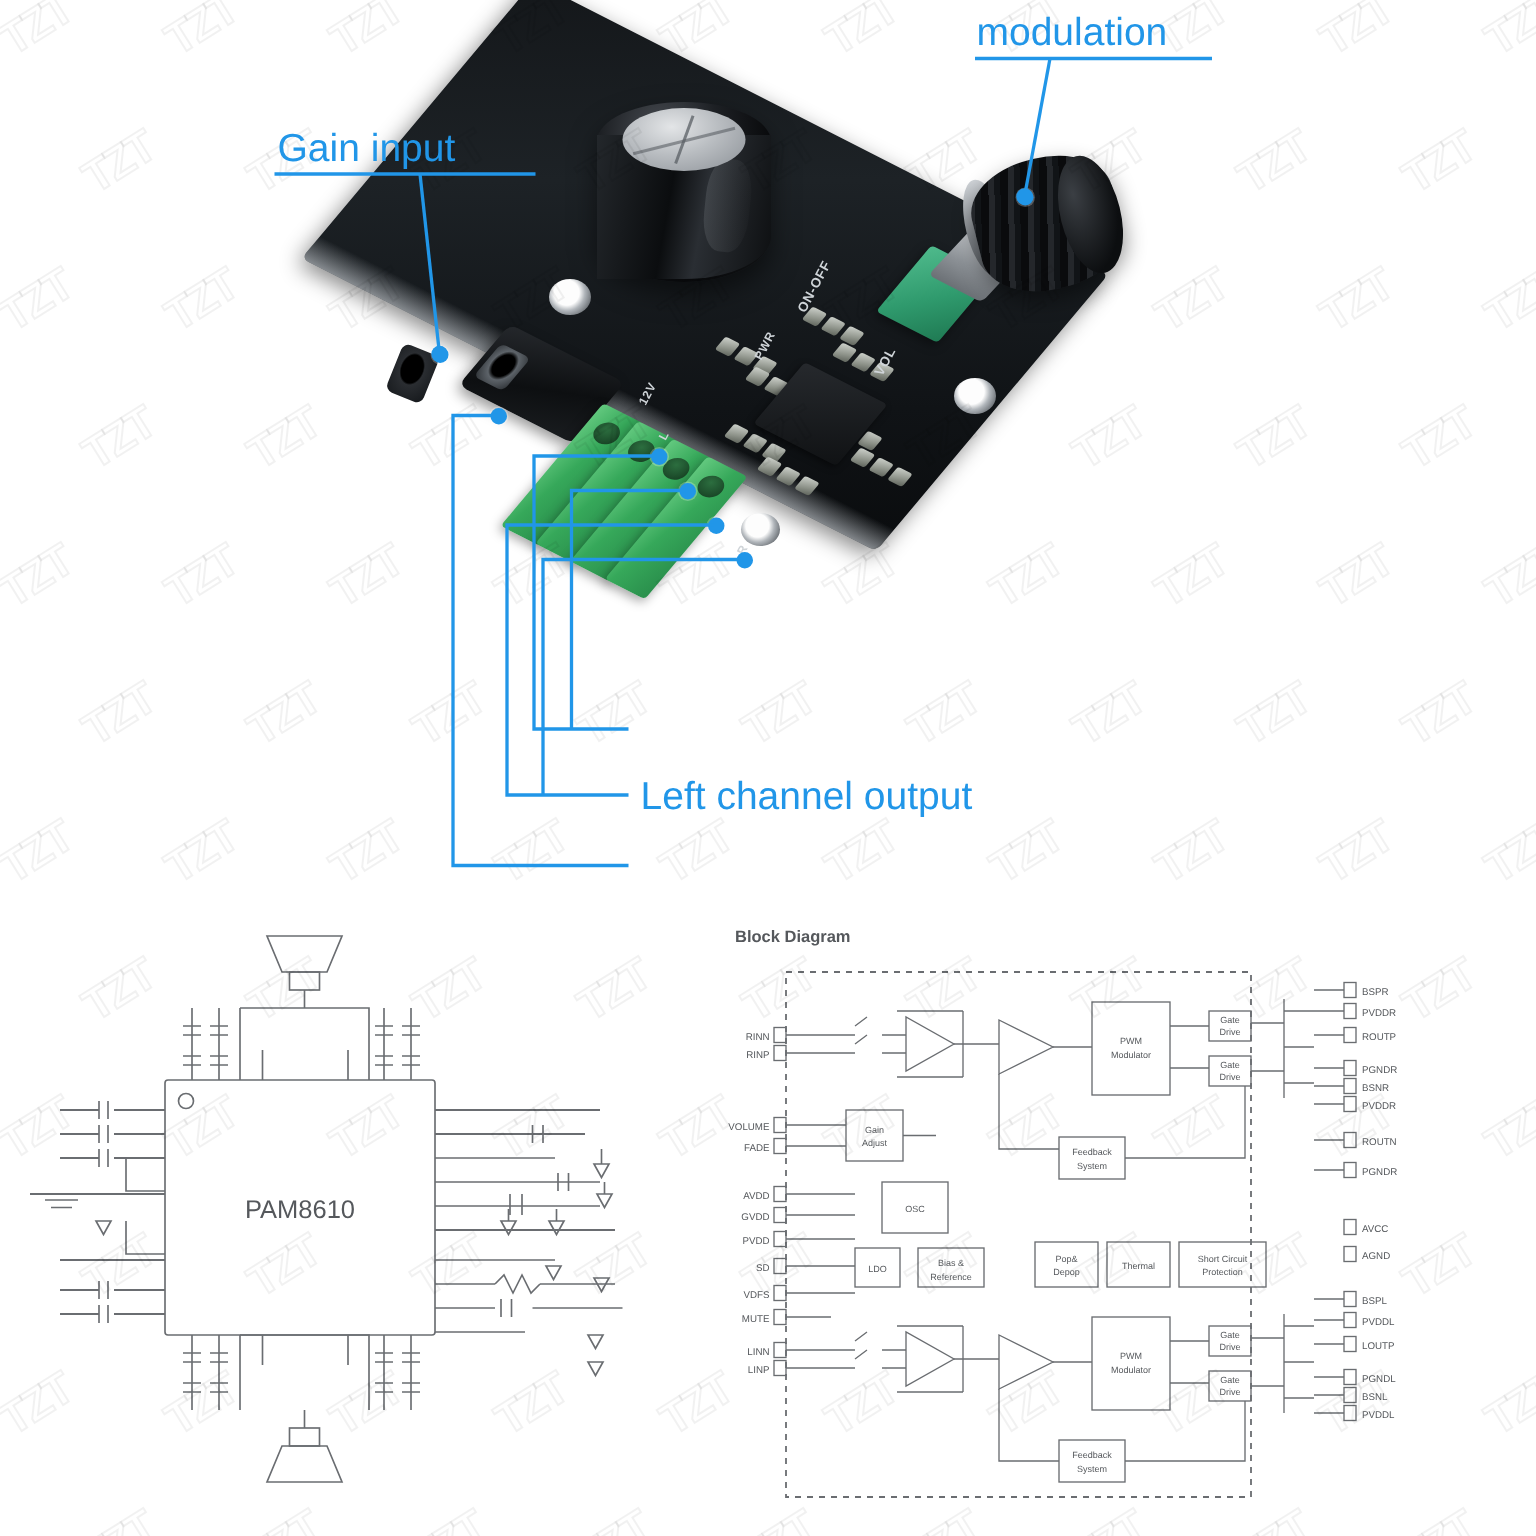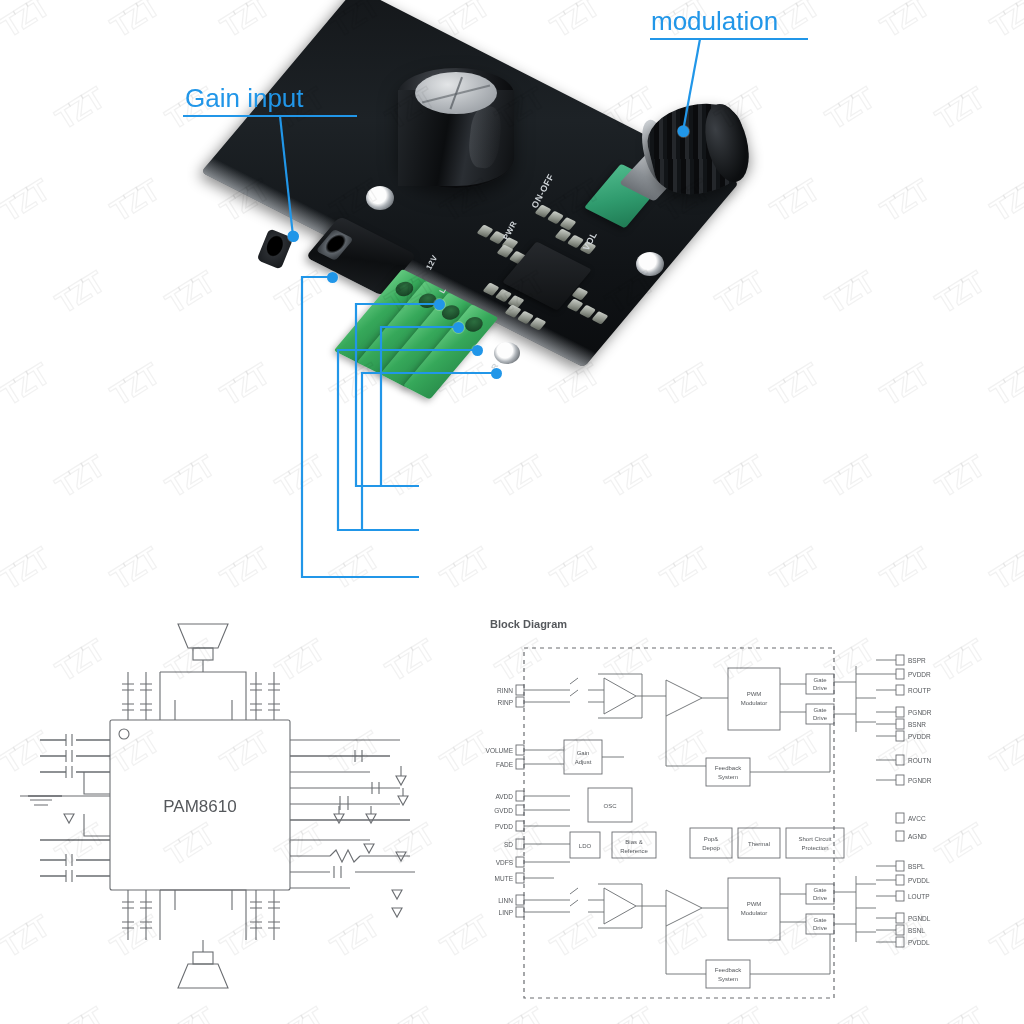--- a/index.html
+++ b/index.html
@@ -357,20 +357,21 @@
     <polyline points="476,350 338,350 338,530 419,530"></polyline>
     <polyline points="495,373 362,373 362,530"></polyline>
 
     <polyline points="332,277 302,277 302,577 419,577"></polyline>
     <circle cx="293" cy="236" r="5.5"></circle>
     <circle cx="683" cy="131" r="5.5"></circle>
   </svg>
 
   <div class="clabel" style="left:185px;top:83px;">Gain input</div>
   <div class="clabel" style="left:651px;top:6px;">modulation</div>
+  <div class="clabel" style="left:427px;top:515px;">Left channel output</div>
 </div>
 
 <div id="datasheet">
 
   <svg class="ds" width="430" height="424" viewBox="0 0 430 424">
     <g stroke="#6a6d71" stroke-width="1.1" fill="none">
 
       <rect x="110" y="120" width="180" height="170" rx="2"></rect>
       <circle cx="124" cy="134" r="5"></circle>
 

